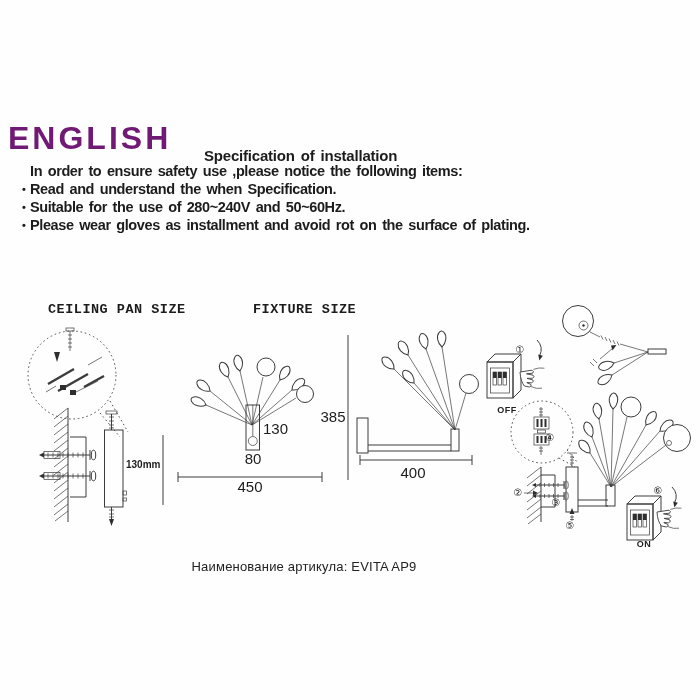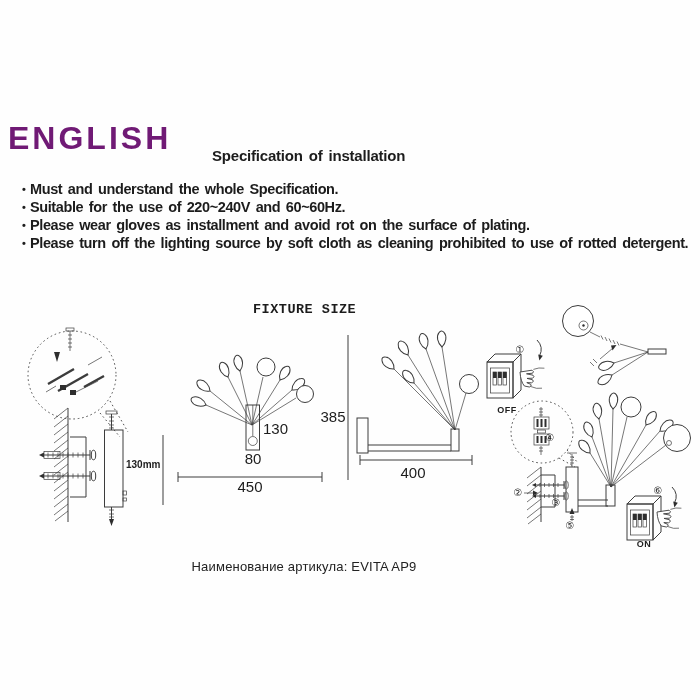--- a/index.html
+++ b/index.html
@@ -1,21 +1,21 @@
 <!DOCTYPE html>
 <html><head>
 <meta charset="utf-8">
 <style>
   html,body{margin:0;padding:0;background:#ffffff;}
   .page{position:relative;width:700px;height:700px;background:#fefefe;overflow:hidden;
         font-family:"Liberation Sans",sans-serif;color:#1c1c1c;}
   .english{position:absolute;left:8px;top:120px;font-size:32px;font-weight:700;
            letter-spacing:3px;color:#701a75;}
   .spec-title{position:absolute;left:204px;top:147px;font-size:15px;font-weight:bold;
-              letter-spacing:-0.2px;word-spacing:2px;white-space:nowrap;margin-left:8px;}
+              letter-spacing:-0.2px;word-spacing:2px;white-space:nowrap;}
   .intro{position:absolute;left:30px;top:163px;font-size:14.5px;font-weight:bold;
          letter-spacing:-0.4px;word-spacing:2px;white-space:nowrap;}
   ul.safety{position:absolute;left:22px;top:180px;margin:0;padding:0;list-style:none;}
   ul.safety li{font-size:14.5px;font-weight:bold;letter-spacing:-0.4px;word-spacing:2px;
                line-height:18px;white-space:nowrap;}
   ul.safety li .blt{display:inline-block;width:8px;font-size:11px;vertical-align:1px;}
   .sec-label{position:absolute;top:302px;font-family:"Liberation Mono",monospace;
              font-weight:bold;font-size:13.5px;letter-spacing:0.5px;white-space:nowrap;}
   .sec-ceiling{left:48px;} .sec-fixture{left:253px;}
   .diagram{position:absolute;left:0;top:295px;}
@@ -35,28 +35,29 @@
   text.step{font:10px "DejaVu Sans",sans-serif;fill:#1d1d1d;}
   text.sw{font:bold 9px "Liberation Sans",sans-serif;fill:#1d1d1d;letter-spacing:0.5px;}
 </style>
 </head>
 <body>
 
 <div class="page">
 
   <div class="english">ENGLISH</div>
   <div class="spec-title">Specification of installation</div>
+  <div class="intro">In order to ensure safety use ,please notice the following items:</div>
 
   <ul class="safety">
-    <li><span class="blt">•</span><span>Must and understand the whole Specification.</span></li>
-    <li><span class="blt">•</span><span>Suitable for the use of 220~240V and 60~60Hz.</span></li>
+    <li><span class="blt">•</span><span>Read and understand the when Specification.</span></li>
+    <li><span class="blt">•</span><span>Suitable for the use of 280~240V and 50~60Hz.</span></li>
     <li><span class="blt">•</span><span>Please wear gloves as installment and avoid rot on the surface of plating.</span></li>
-    <li><span class="blt">•</span><span>Please turn off the lighting source by soft cloth as cleaning prohibited to use of rotted detergent.</span></li>
   </ul>
 
+  <div class="sec-label sec-ceiling">CEILING PAN SIZE</div>
   <div class="sec-label sec-fixture">FIXTURE SIZE</div>
 
   <svg class="diagram" width="700" height="270" viewBox="0 0 700 270" xmlns="http://www.w3.org/2000/svg">
     <defs>
       <path id="leaf" class="leaf" d="M0 0 C4 -4.5 11 -5.5 14.5 -2.5 C16.6 -0.9 16.6 0.9 14.5 2.5 C11 5.5 4 4.5 0 0 Z"></path>
       <g id="sw">
         <polygon class="ln" points="0,10 8,2 34,2 26,10"></polygon>
         <polygon class="ln" points="26,10 34,2 34,38 26,46"></polygon>
         <rect class="ln" x="0" y="10" width="26" height="36"></rect>
         <rect class="lnt" x="3.5" y="16" width="19" height="25"></rect>

